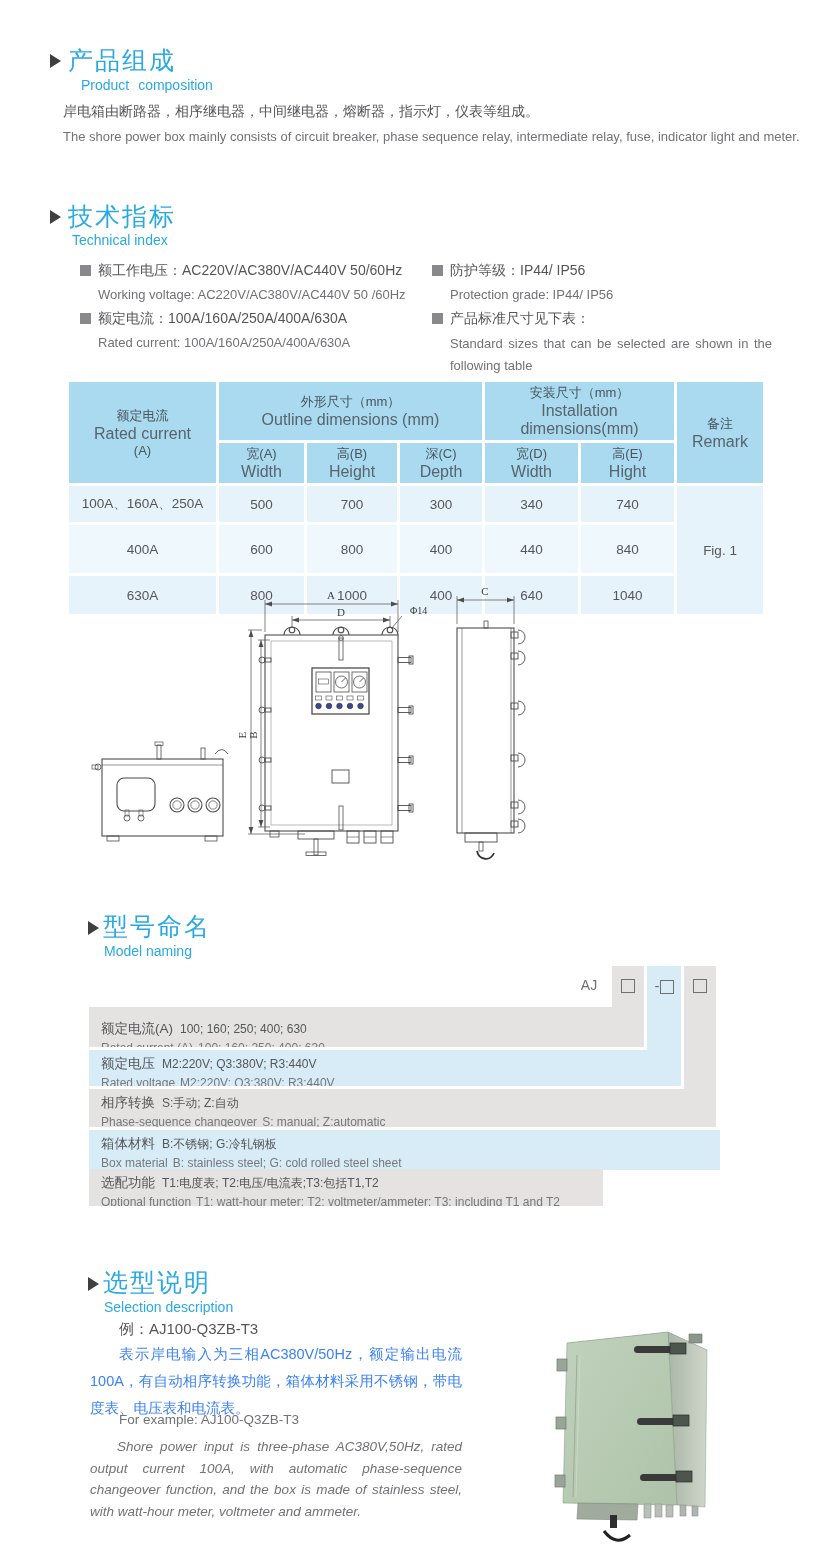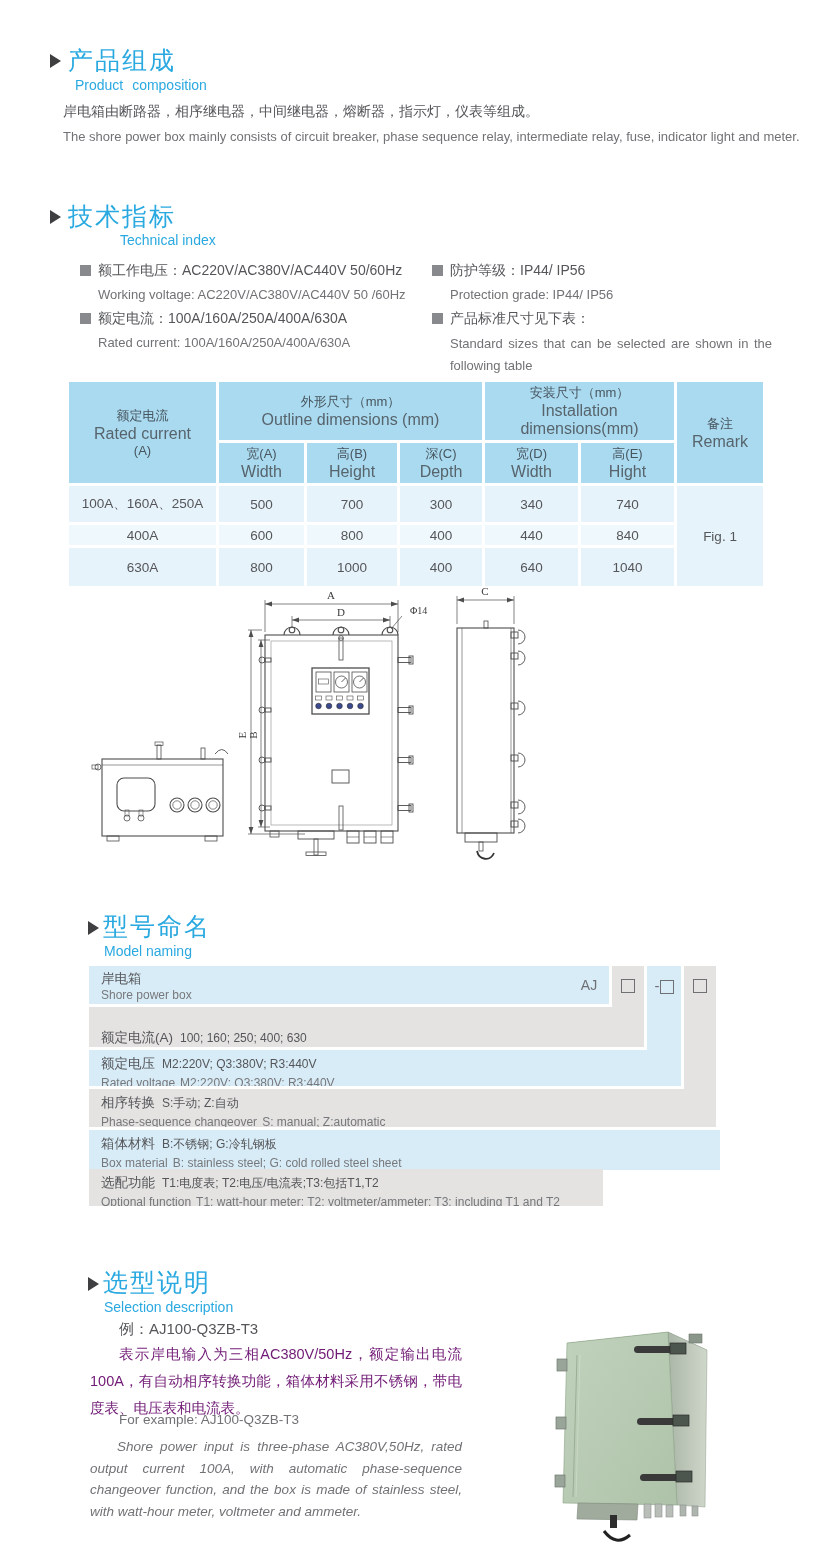--- a/index.html
+++ b/index.html
@@ -32,38 +32,38 @@
   .mcol{position:absolute;}
   .mlab-cn{font-size:13.5px;color:#55565a;}
   .mval-cn{font-size:12px;color:#55565a;margin-left:7px;}
   .mlab-en{font-size:12px;color:#77787b;}
   .mval-en{font-size:12px;color:#77787b;margin-left:5px;}
   .mline{line-height:17px;white-space:nowrap;}
   .codebox{display:inline-block;width:12px;height:12px;border:1.5px solid #6f7073;background:transparent;vertical-align:middle;}
   .code-aj{font-size:15px;color:#6f7073;}
   .code-slot{position:absolute;top:11px;text-align:center;color:#6f7073;font-size:14px;}
   
-  .para-cn{font-size:14.5px;line-height:27px;color:#701a75;text-align:justify;text-indent:2em;}
+  .para-cn{font-size:14.5px;line-height:27px;color:#3b82f6;text-align:justify;text-indent:2em;}
   .para-en{font-size:13.5px;line-height:21.5px;color:#717275;text-align:justify;text-indent:2em;font-style:italic;}
   svg text{font-family:"Liberation Serif","DejaVu Serif",serif;}
 </style>
 </head>
 <body>
 
 <div class="page">
 
   <div class="abs arrow" style="left:50px;top:54px;"></div>
   <div class="abs sec-title" style="left:68px;top:44px;">产品组成</div>
-  <div class="abs sec-sub wide-words" style="left:75px;top:77px;">Product composition</div>
+  <div class="abs sec-sub wide-words" style="left:81px;top:77px;">Product composition</div>
   <div class="abs cn" style="left:63px;top:103px;width:720px;">岸电箱由断路器，相序继电器，中间继电器，熔断器，指示灯，仪表等组成。</div>
   <div class="abs en" style="left:63px;top:129px;width:740px;">The shore power box mainly consists of circuit breaker, phase sequence relay, intermediate relay, fuse, indicator light and meter.</div>
 
   <div class="abs arrow" style="left:50px;top:210px;"></div>
   <div class="abs sec-title" style="left:68px;top:200px;">技术指标</div>
-  <div class="abs sec-sub" style="left:72px;top:232px;margin-left:48px;">Technical index</div>
+  <div class="abs sec-sub" style="left:72px;top:232px;">Technical index</div>
 
   <div class="abs spec-line" style="left:80px;top:262px;"><span class="bullet"></span><span>额工作电压：AC220V/AC380V/AC440V 50/60Hz</span></div>
   <div class="abs spec-en" style="left:98px;top:287px;">Working voltage: AC220V/AC380V/AC440V 50 /60Hz</div>
   <div class="abs spec-line" style="left:80px;top:310px;"><span class="bullet"></span><span>额定电流：100A/160A/250A/400A/630A</span></div>
   <div class="abs spec-en" style="left:98px;top:335px;">Rated current: 100A/160A/250A/400A/630A</div>
 
   <div class="abs spec-line" style="left:432px;top:262px;"><span class="bullet"></span><span>防护等级：IP44/ IP56</span></div>
   <div class="abs spec-en" style="left:450px;top:287px;">Protection grade: IP44/ IP56</div>
   <div class="abs spec-line" style="left:432px;top:310px;"><span class="bullet"></span><span>产品标准尺寸见下表：</span></div>
   <div class="abs spec-en" style="left:450px;top:333px;width:322px;white-space:normal;text-align:justify;line-height:22px;">Standard sizes that can be selected are shown in the following table</div>
@@ -123,21 +123,21 @@
       </tr>
       <tr style="height:36px">
         <td class="row-a">100A、160A、250A</td>
         <td class="row-a">500</td>
         <td class="row-a">700</td>
         <td class="row-a">300</td>
         <td class="row-a">340</td>
         <td class="row-a">740</td>
         <td class="row-a" rowspan="3">Fig. 1</td>
       </tr>
-      <tr style="height:20px">
+      <tr style="height:48px">
         <td class="row-b">400A</td>
         <td class="row-b">600</td>
         <td class="row-b">800</td>
         <td class="row-b">400</td>
         <td class="row-b">440</td>
         <td class="row-b">840</td>
       </tr>
       <tr style="height:38px">
         <td class="row-a">630A</td>
         <td class="row-a">800</td>
@@ -322,25 +322,21 @@
   <div class="abs arrow" style="left:88px;top:921px;"></div>
   <div class="abs sec-title" style="left:103px;top:910px;">型号命名</div>
   <div class="abs sec-sub" style="left:104px;top:943px;">Model naming</div>
 
   <div class="mn">
 
     <div class="mcol m-gray" style="left:523px;top:0;width:32px;height:81px;"></div>
     <div class="mcol m-blue" style="left:558px;top:0;width:34px;height:120px;"></div>
     <div class="mcol m-gray" style="left:595px;top:0;width:32px;height:161px;"></div>
 
-    <div class="mrow m-blue" style="top:0;width:520px;height:38px;">
-      <div class="mline mlab-cn">岸电箱</div>
-      <div class="mline mlab-en">Shore power box</div>
-    </div>
-    <div class="mrow m-gray" style="top:41px;width:555px;height:40px;padding-top:21px;">
+    <div class="mrow m-gray" style="top:41px;width:555px;height:40px;padding-top:12px;">
       <div class="mline"><span class="mlab-cn">额定电流(A)</span><span class="mval-cn">100; 160; 250; 400; 630</span></div>
       <div class="mline"><span class="mlab-en">Rated current (A)</span><span class="mval-en">100; 160; 250; 400; 630</span></div>
     </div>
     <div class="mrow m-blue" style="top:84px;width:592px;height:36px;">
       <div class="mline"><span class="mlab-cn">额定电压</span><span class="mval-cn">M2:220V; Q3:380V; R3:440V</span></div>
       <div class="mline"><span class="mlab-en">Rated voltage</span><span class="mval-en">M2:220V; Q3:380V; R3:440V</span></div>
     </div>
     <div class="mrow m-gray" style="top:123px;width:627px;height:38px;">
       <div class="mline"><span class="mlab-cn">相序转换</span><span class="mval-cn">S:手动; Z:自动</span></div>
       <div class="mline"><span class="mlab-en">Phase-sequence changeover</span><span class="mval-en">S: manual; Z:automatic</span></div>

